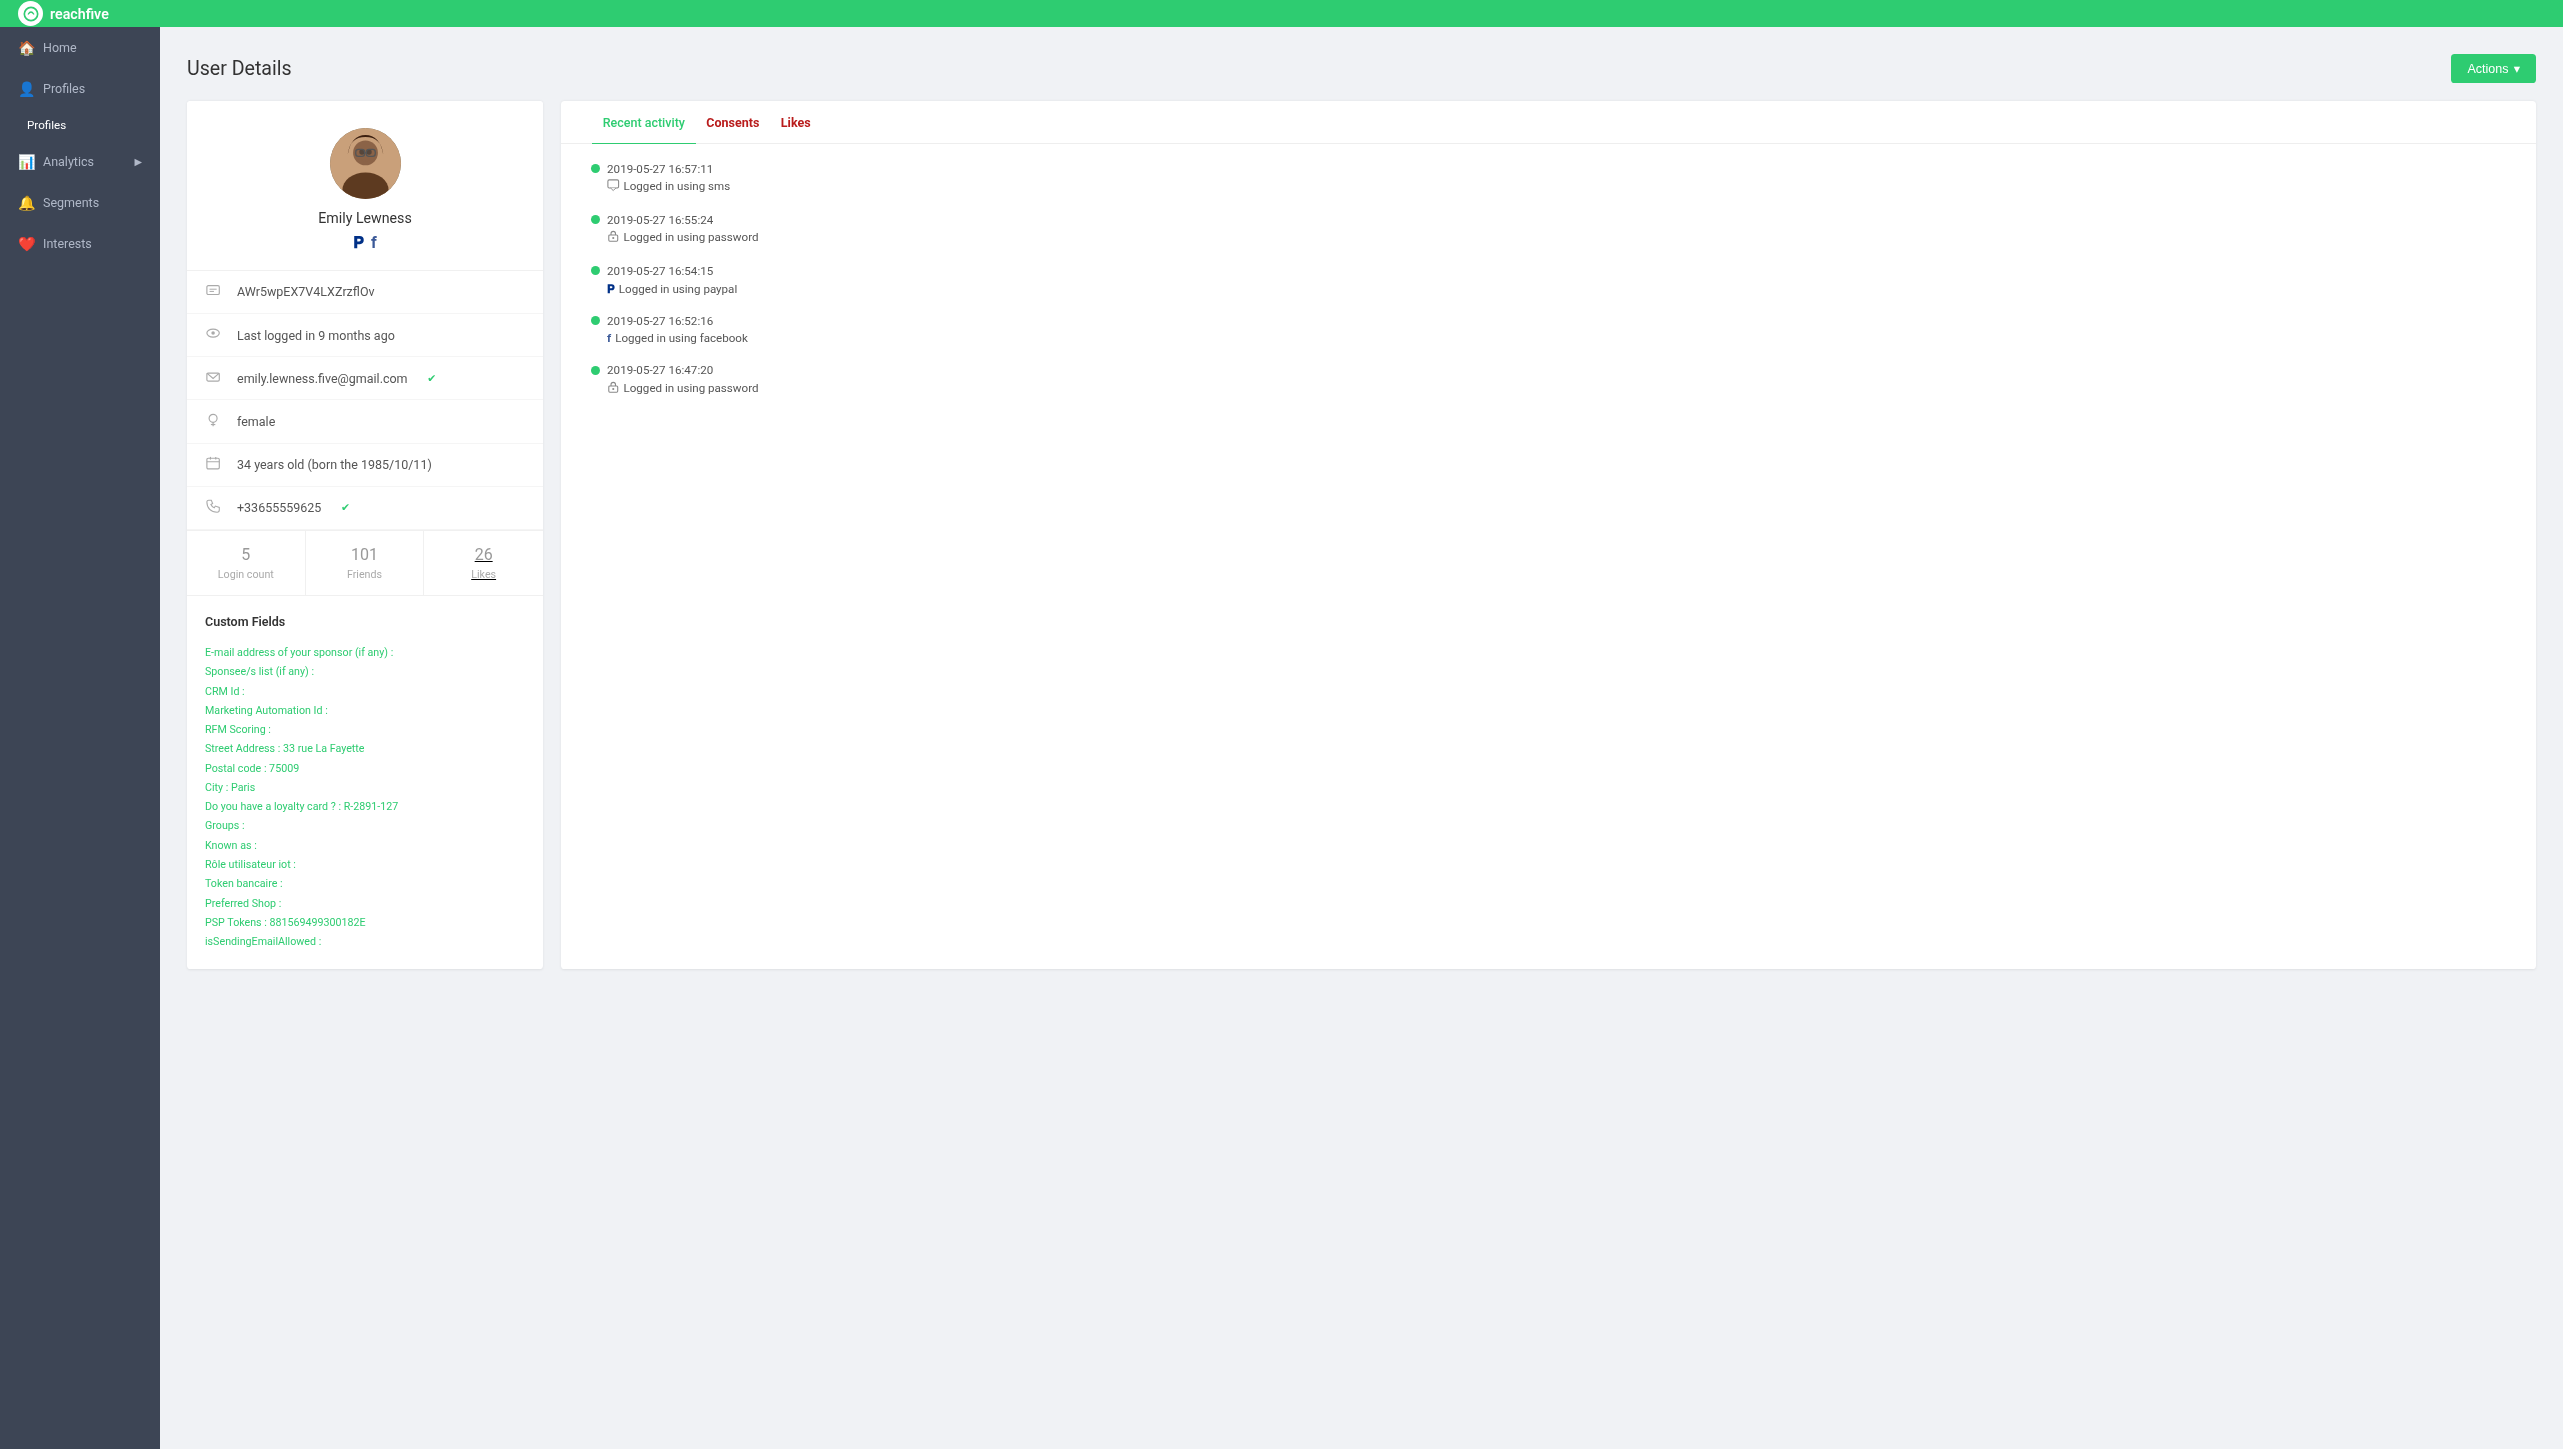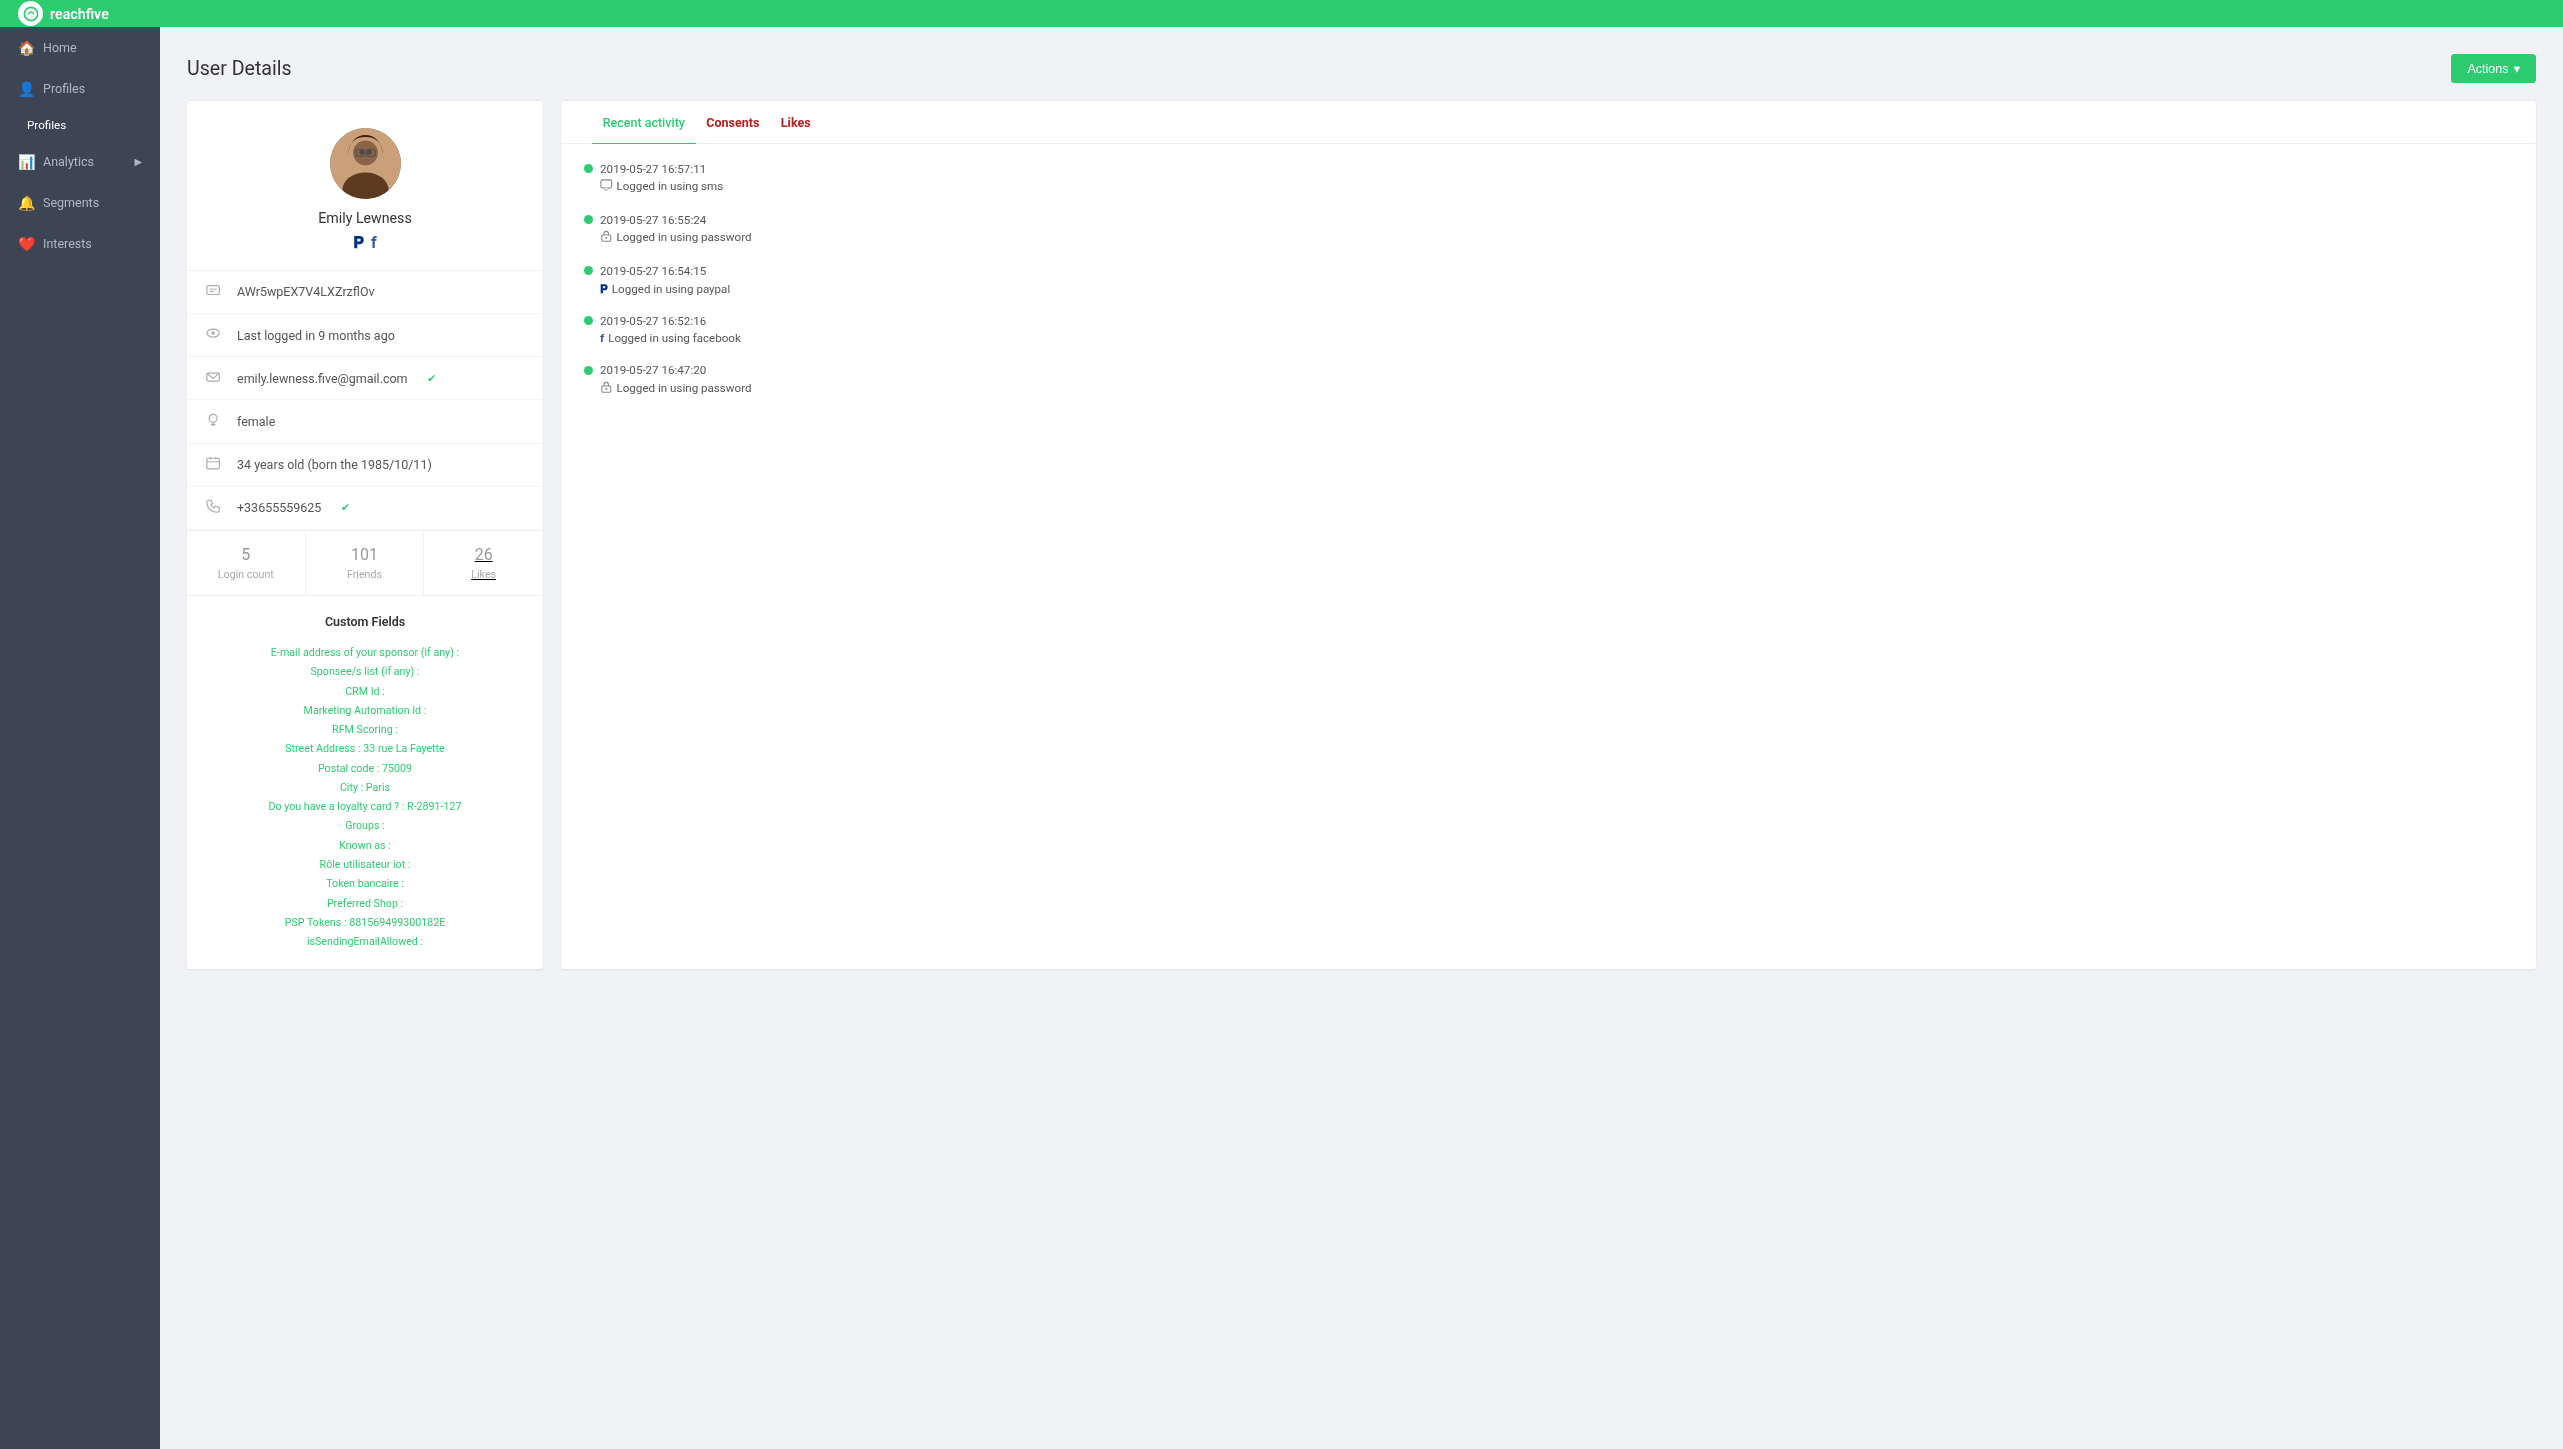--- a/index.html
+++ b/index.html
@@ -126,21 +126,20 @@
       grid-template-columns: 356px 1fr;
       gap: 18px;
     }
 
     
     .profile-card {
       background: white;
       border-radius: 3.6px;
       overflow: hidden;
       box-shadow: 0 0.9px 2.7px rgba(0,0,0,0.08);
-      text-align: center;
     }
     .profile-header {
       display: flex;
       flex-direction: column;
       align-items: center;
       padding: 27px 18px 18px;
       background: white;
       border-bottom: 0.9px solid #f0f0f0;
     }
     .avatar {
@@ -242,21 +241,21 @@
     .activity-tab.active {
       color: #2ecc71;
       border-bottom-color: #2ecc71;
       font-weight: 500;
     }
 
     .activity-list {
       padding: 9px 0;
     }
     .activity-entry {
-      padding: 9px 23px;
+      padding: 9px 30px;
     }
     .activity-timestamp {
       display: flex;
       align-items: center;
       gap: 7.1px;
       font-size: 11.6px;
       color: #555;
       margin-bottom: 3.6px;
     }
     .activity-dot {

